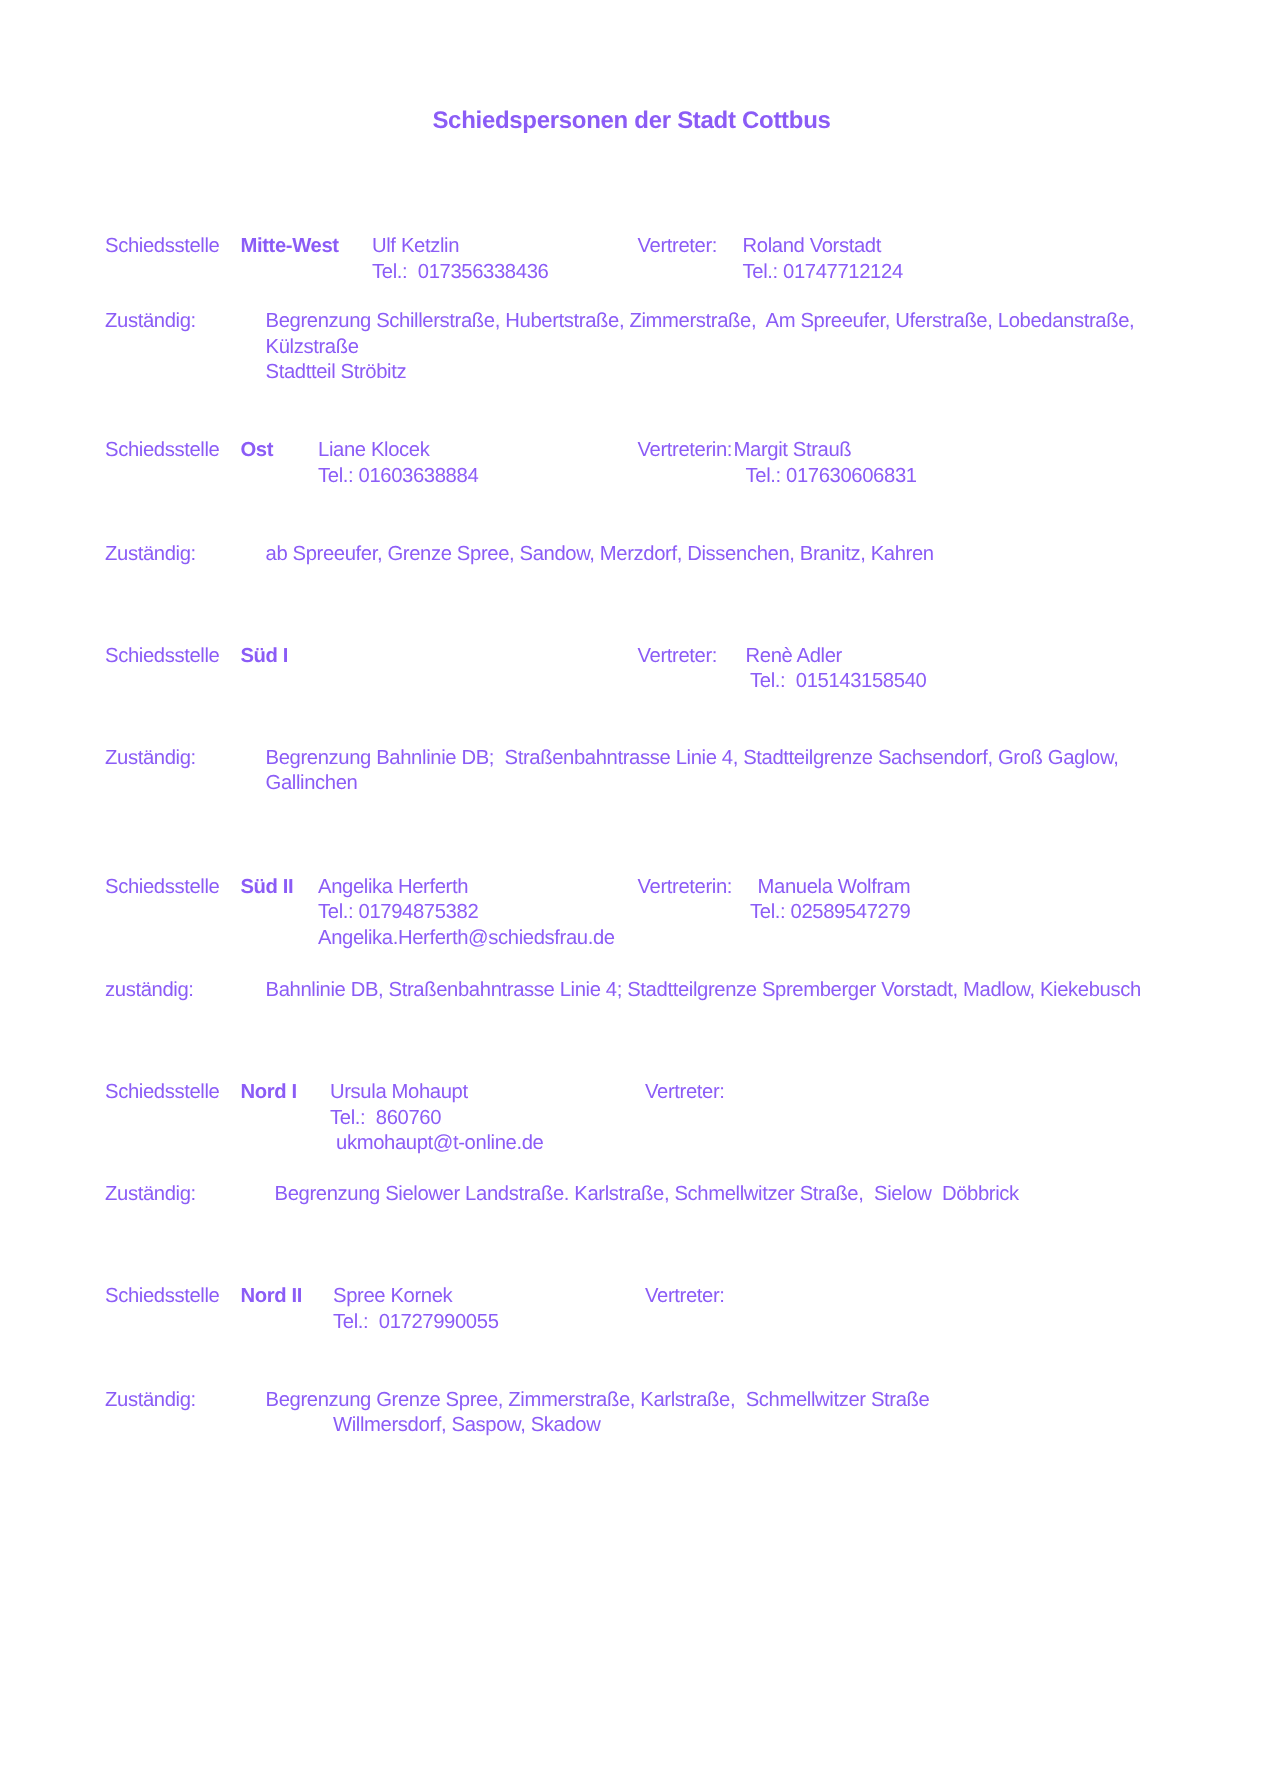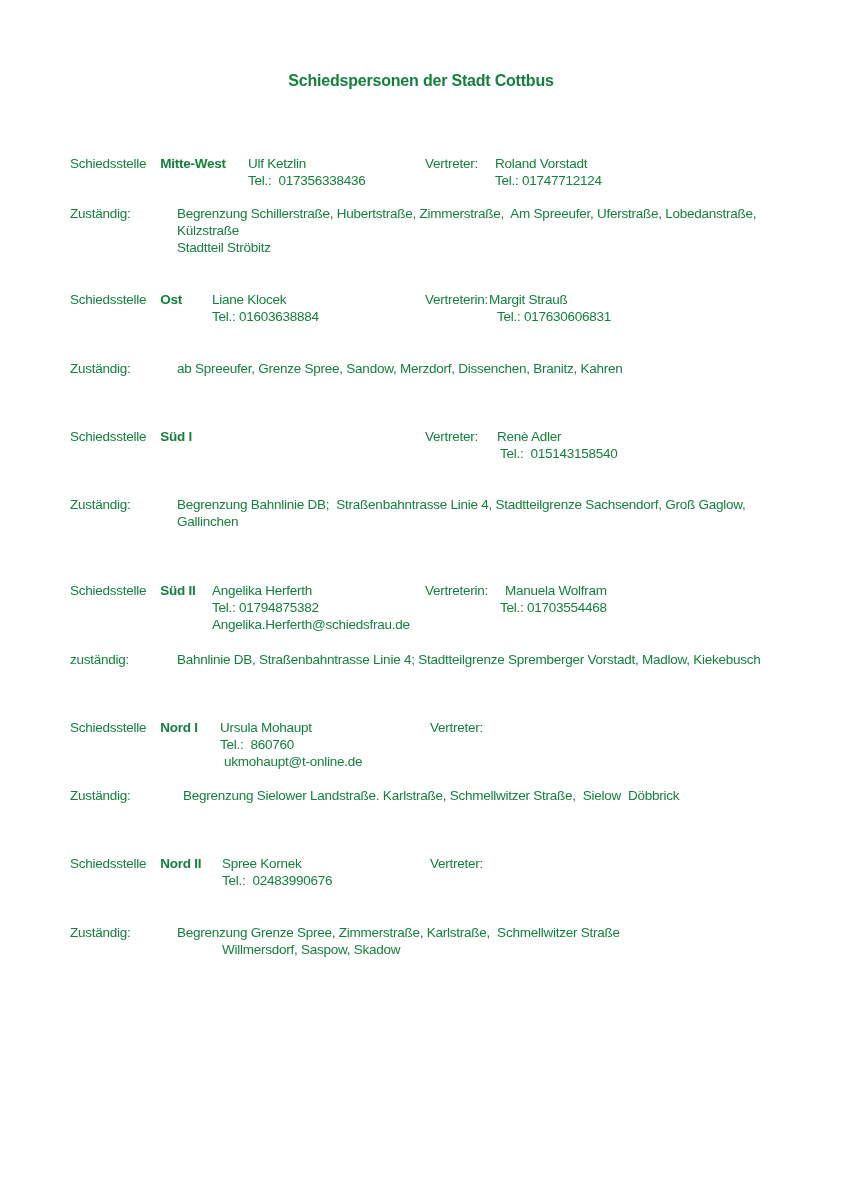--- a/index.html
+++ b/index.html
@@ -3,21 +3,21 @@
 <meta charset="utf-8">
 <style>
   html,body { margin:0; padding:0; background:#ffffff; }
   .page {
     position:relative;
     width:842px; height:1191px;
     background:#ffffff;
     font-family:"Liberation Sans", sans-serif;
     font-size:13.5px;
     line-height:17px;
-    color:#15803d;
+    color:#8b5cf6;
     letter-spacing:-0.25px;
     overflow:hidden;
   }
   .t { position:absolute; white-space:pre; }
   .office-name { font-weight:bold; margin-left:14px; }
   .title {
     position:absolute; left:0; right:0; top:72px;
     text-align:center; font-weight:bold; font-size:16px;
     letter-spacing:-0.2px; white-space:pre;
   }
@@ -62,39 +62,39 @@
     <span class="t" style="left:177px;top:496px">Begrenzung Bahnlinie DB;  Straßenbahntrasse Linie 4, Stadtteilgrenze Sachsendorf, Groß Gaglow,</span>
     <span class="t" style="left:177px;top:513px">Gallinchen</span>
   </div>
 
   <div>
     <span class="t" style="left:70px;top:582px"><span>Schiedsstelle</span><span class="office-name">Süd II</span></span>
     <span class="t" style="left:212px;top:582px">Angelika Herferth</span>
     <span class="t" style="left:425px;top:582px">Vertreterin:</span>
     <span class="t" style="left:505px;top:582px">Manuela Wolfram</span>
     <span class="t" style="left:212px;top:599px">Tel.: 01794875382</span>
-    <span class="t" style="left:500px;top:599px">Tel.: 01703554468</span>
+    <span class="t" style="left:500px;top:599px">Tel.: 02589547279</span>
     <span class="t" style="left:212px;top:616px">Angelika.Herferth@schiedsfrau.de</span>
     <span class="t" style="left:70px;top:651px">zuständig:</span>
     <span class="t" style="left:177px;top:651px">Bahnlinie DB, Straßenbahntrasse Linie 4; Stadtteilgrenze Spremberger Vorstadt, Madlow, Kiekebusch</span>
   </div>
 
   <div>
     <span class="t" style="left:70px;top:719px"><span>Schiedsstelle</span><span class="office-name">Nord I</span></span>
     <span class="t" style="left:220px;top:719px">Ursula Mohaupt</span>
     <span class="t" style="left:430px;top:719px">Vertreter:</span>
     <span class="t" style="left:220px;top:736px">Tel.:  860760</span>
     <span class="t" style="left:224px;top:753px">ukmohaupt@t-online.de</span>
     <span class="t" style="left:70px;top:787px">Zuständig:</span>
     <span class="t" style="left:183px;top:787px">Begrenzung Sielower Landstraße. Karlstraße, Schmellwitzer Straße,  Sielow  Döbbrick</span>
   </div>
 
   <div>
     <span class="t" style="left:70px;top:855px"><span>Schiedsstelle</span><span class="office-name">Nord II</span></span>
     <span class="t" style="left:222px;top:855px">Spree Kornek</span>
     <span class="t" style="left:430px;top:855px">Vertreter:</span>
-    <span class="t" style="left:222px;top:872px">Tel.:  02483990676</span>
+    <span class="t" style="left:222px;top:872px">Tel.:  01727990055</span>
     <span class="t" style="left:70px;top:924px">Zuständig:</span>
     <span class="t" style="left:177px;top:924px">Begrenzung Grenze Spree, Zimmerstraße, Karlstraße,  Schmellwitzer Straße</span>
     <span class="t" style="left:222px;top:941px">Willmersdorf, Saspow, Skadow</span>
   </div>
 
 </div>
 
 </body></html>

